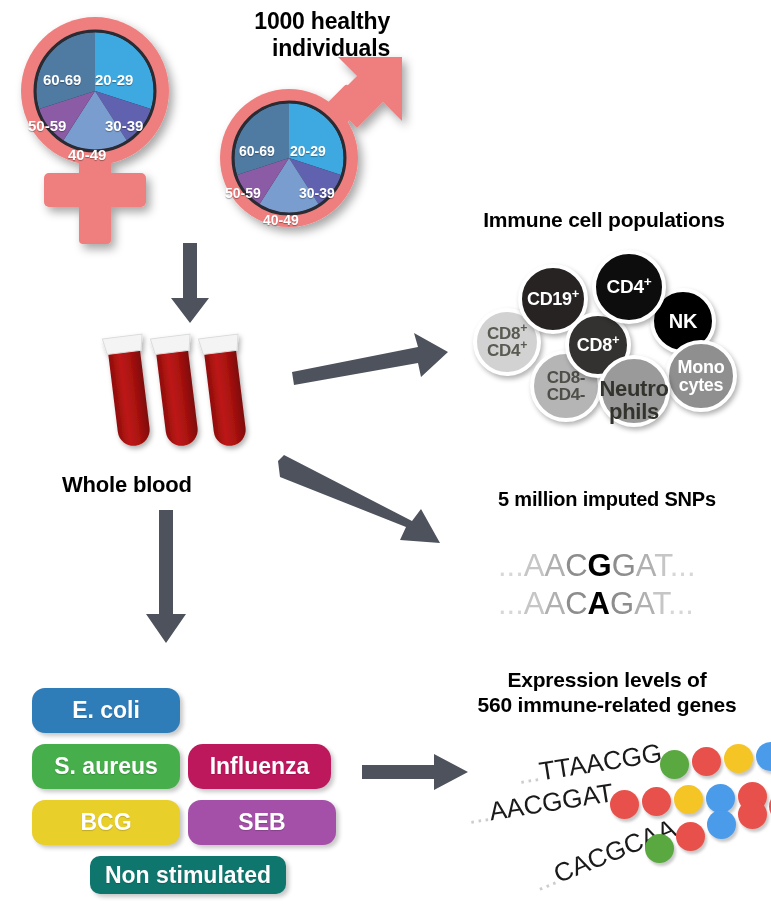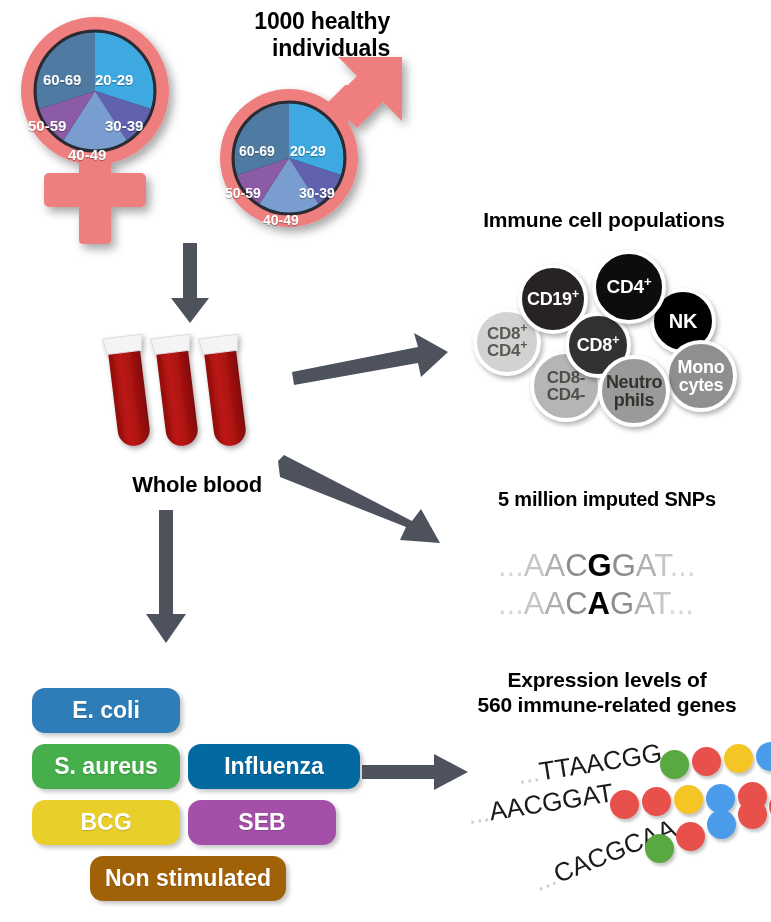--- a/index.html
+++ b/index.html
@@ -39,21 +39,21 @@
   #title-snps {
     left: 462px; top: 488px; width: 290px;
     font-size: 20px;
   }
   #title-expression {
     left: 452px; top: 668px; width: 310px;
     font-size: 21px;
   }
   #label-whole-blood {
     left: 62px; top: 472px; width: 200px;
-    font-size: 22px; text-align: right;
+    font-size: 22px; text-align: left;
   }
 
   
   .gsym { position: absolute; }
   .gsym svg { display: block; overflow: visible; }
   .pie-label {
     position: absolute;
     color: #ffffff;
     font-weight: bold;
     white-space: nowrap;
@@ -295,50 +295,50 @@
     </div>
     <div class="cell-circle" style="left:565px; top:312px; width:66px; height:66px; background:#333230; color:#ffffff; font-size:18px; z-index:5;">
       <span>CD8<sup>+</sup></span>
     </div>
     <div class="cell-circle" style="left:665px; top:340px; width:72px; height:72px; background:#8f8f8f; color:#ffffff; font-size:18px; z-index:4;">
       <span>Mono<br>cytes</span>
     </div>
     <div class="cell-circle" style="left:530px; top:350px; width:72px; height:72px; background:#b5b5b5; color:#4f4f4a; font-size:17px; z-index:3;">
       <span>CD8-<br>CD4-</span>
     </div>
-    <div class="cell-circle" style="left:598px; top:355px; width:72px; height:72px; background:#9a9a9a; color:#33332e; font-size:18px; z-index:5;">
+    <div class="cell-circle" style="left:598px; top:355px; width:72px; height:72px; background:#9a9a9a; color:#33332e; font-size:22px; z-index:5;align-items:flex-end;">
       <span>Neutro<br>phils</span>
     </div>
   </div>
 
   <div class="abs heading" id="title-snps">5 million imputed SNPs</div>
 
   <div class="snp-row snp-blur-soft" style="left:498px; top:536px;">
     <span class="dots-l">...</span><span class="dim1">A</span><span class="dim2">A</span><span class="dim3">C</span><span class="snp-base">G</span><span class="dim3">G</span><span class="dim2">A</span><span class="dim1">T</span><span class="dots-r">...</span>
   </div>
   <div class="snp-row snp-blur-soft" style="left:498px; top:574px;">
     <span class="dots-l">...</span><span class="dim1">A</span><span class="dim2">A</span><span class="dim3">C</span><span class="snp-base">A</span><span class="dim3">G</span><span class="dim2">A</span><span class="dim1">T</span><span class="dots-r">...</span>
   </div>
 
   <div class="stim-box" style="left:32px; top:688px; width:148px; height:45px; background:#2e7cb8;">
     <span>E. coli</span>
   </div>
   <div class="stim-box" style="left:32px; top:744px; width:148px; height:45px; background:#46ae4b;">
     <span>S. aureus</span>
   </div>
-  <div class="stim-box" style="left:188px; top:744px; width:172px; height:45px; background:#0369a1;">
+  <div class="stim-box" style="left:188px; top:744px; width:143px; height:45px; background:#be185d;border-radius:15px;">
     <span>Influenza</span>
   </div>
   <div class="stim-box" style="left:32px; top:800px; width:148px; height:45px; background:#e8cf2a;">
     <span>BCG</span>
   </div>
   <div class="stim-box" style="left:188px; top:800px; width:148px; height:45px; background:#a450a8;">
     <span>SEB</span>
   </div>
-  <div class="stim-box" style="left:90px; top:856px; width:196px; height:45px; background:#a16207;">
+  <div class="stim-box" style="left:90px; top:856px; width:196px; height:38px; background:#0f766e;border-radius:10px;">
     <span>Non stimulated</span>
   </div>
 
   <div class="abs arrow" style="left:362px; top:752px;">
     <svg width="110" height="40" viewBox="0 0 110 40">
       <path d="M0 13 L72 13 L72 2 L106 20 L72 38 L72 27 L0 27 Z" fill="#4d525c"></path>
     </svg>
   </div>
 
   <div class="abs heading" id="title-expression">

